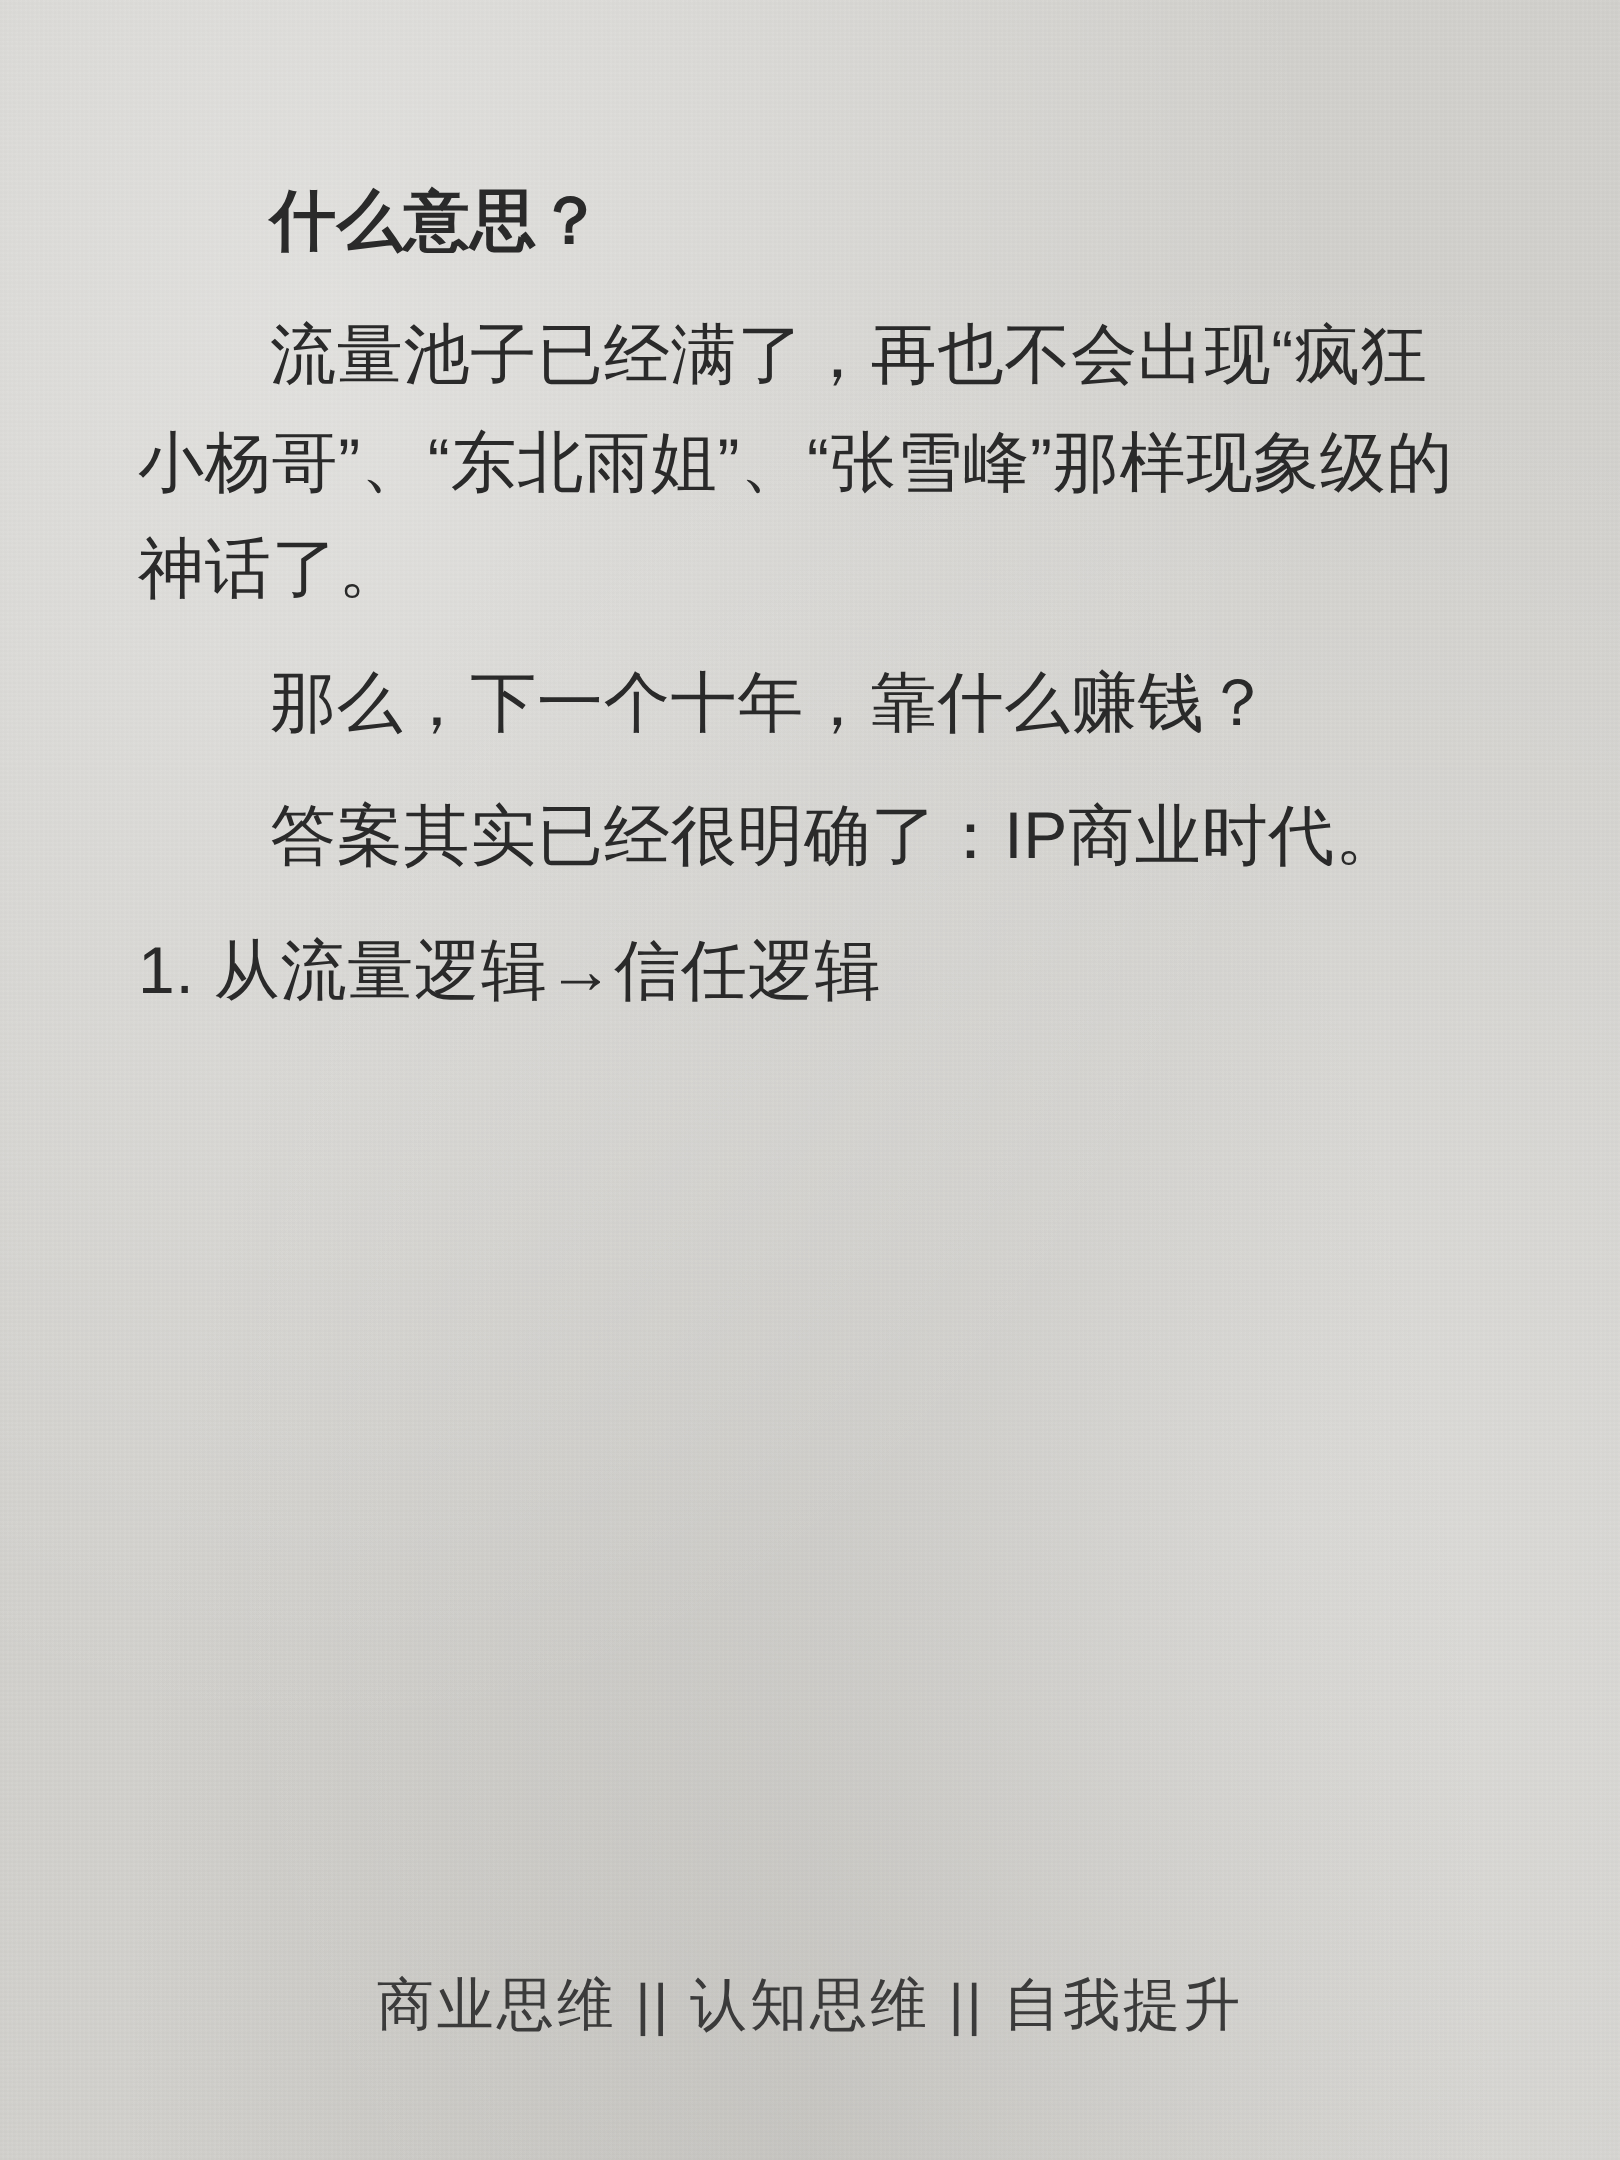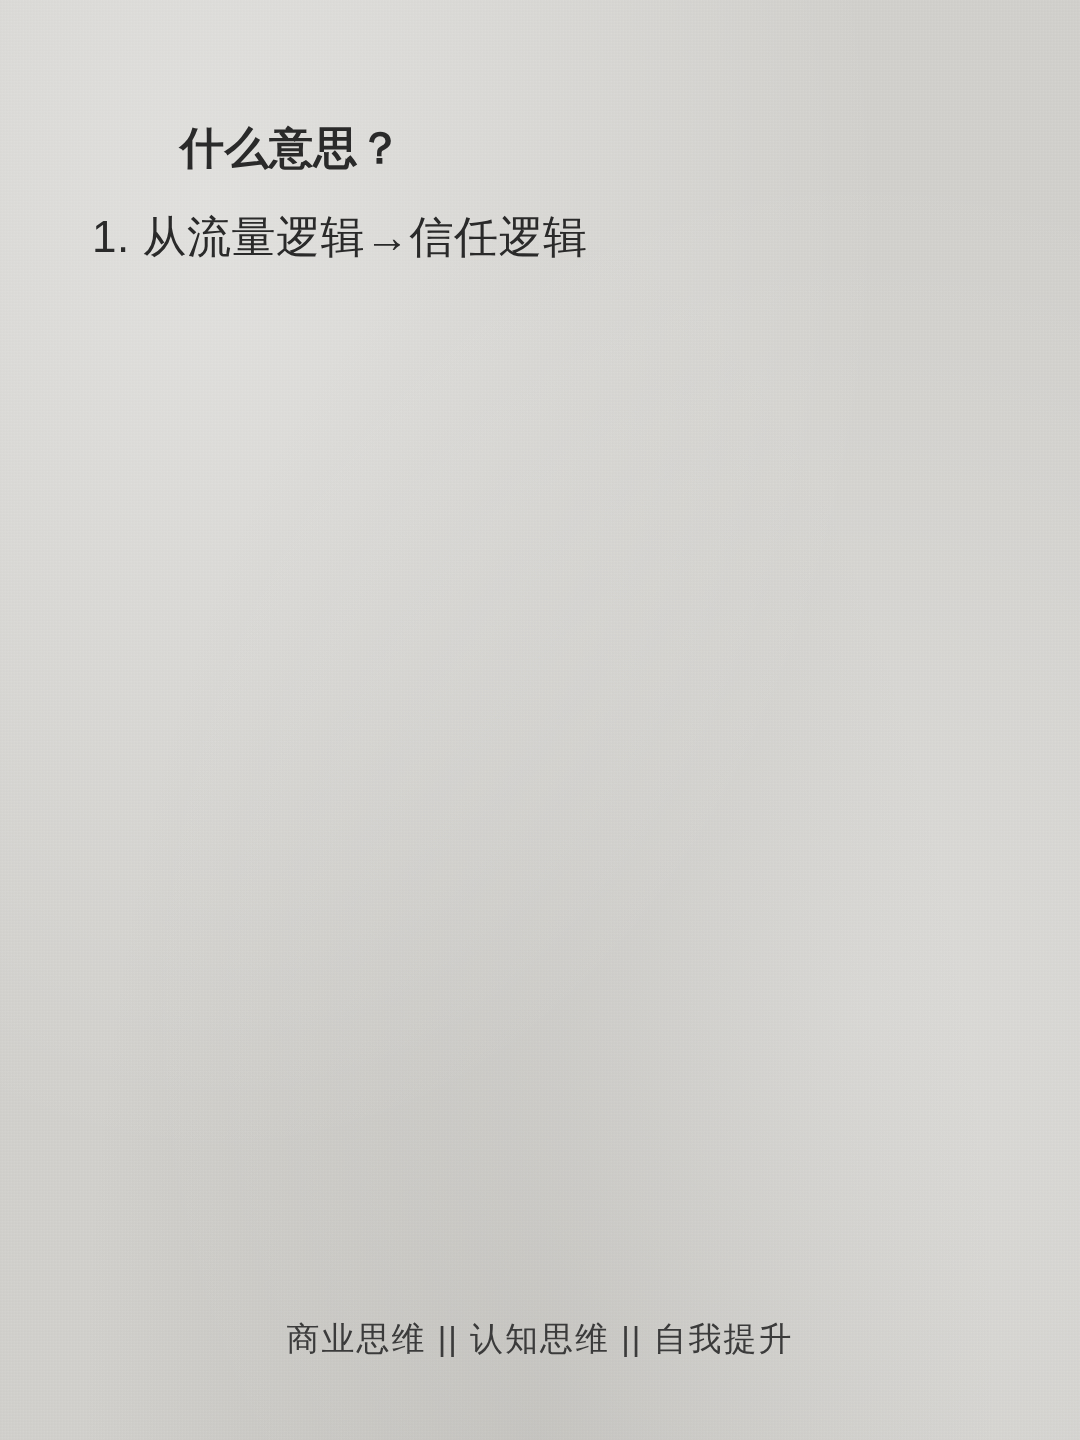--- a/index.html
+++ b/index.html
@@ -57,30 +57,33 @@
   .para.list-item {
     text-indent: 0;
   }
   .footer {
     position: absolute;
     left: 0;
     right: 0;
     bottom: 78px;
     text-align: center;
     color: #3b3b3b;
-    font-size: 33px;
+    font-size: 38px;
     letter-spacing: 2px;
     font-weight: 500;
   }
 </style>
 </head>
 <body>
 
 <div class="page">
   <div class="paper-texture"></div>
 
   <div class="content">
     <p class="para heading-line">什么意思？</p>
+    <p class="para indent">流量池子已经满了，再也不会出现“疯狂小杨哥”、“东北雨姐”、“张雪峰”那样现象级的神话了。</p>
+    <p class="para indent">那么，下一个十年，靠什么赚钱？</p>
+    <p class="para indent">答案其实已经很明确了：IP商业时代。</p>
     <p class="para list-item">1. 从流量逻辑→信任逻辑</p>
   </div>
 
   <div class="footer">商业思维 || 认知思维 || 自我提升</div>
 </div>
 
 </body></html>

